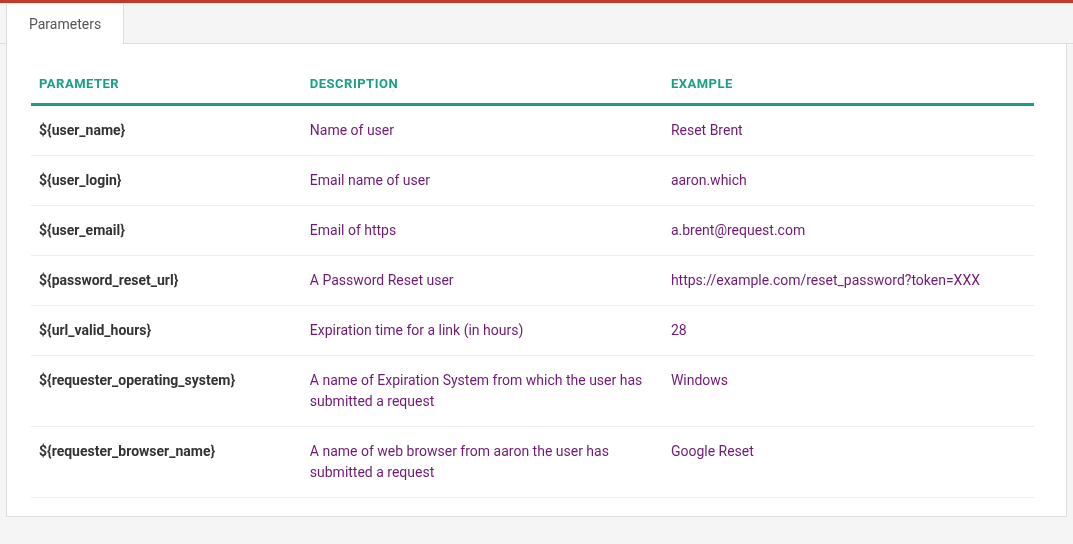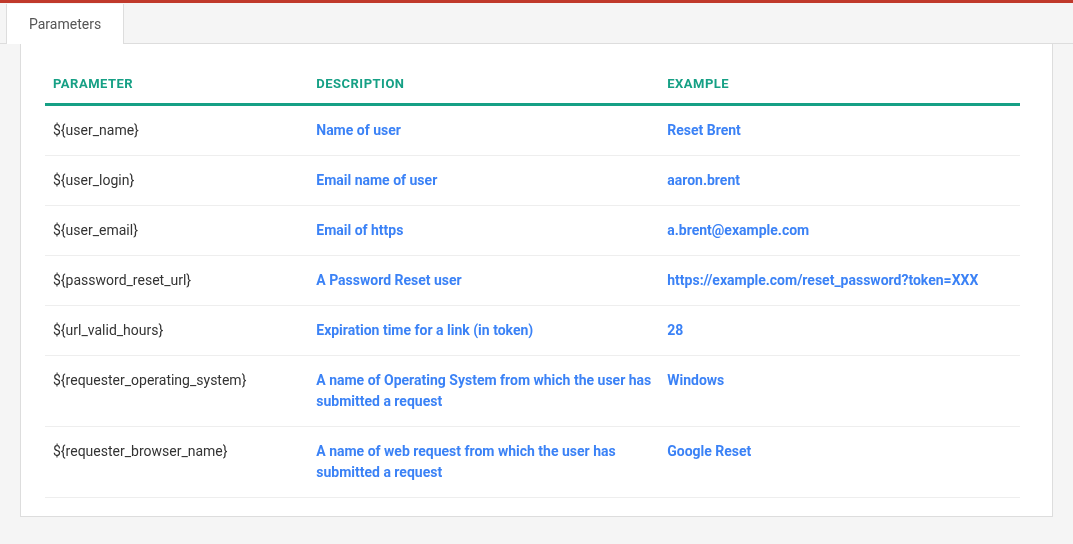--- a/index.html
+++ b/index.html
@@ -32,46 +32,45 @@
       font-size: 14px;
       color: #555;
       position: relative;
       top: 1px;
       margin-left: 6px;
     }
     .content {
       background: #fff;
       border: 1px solid #ddd;
       border-top: none;
-      margin: 0 20px;
+      margin: 0 6px;
       padding: 22px 32px 18px 24px;
     }
     table {
       width: 100%;
       border-collapse: collapse;
     }
     thead th {
       text-align: left;
       color: #16a085;
       font-weight: 700;
       font-size: 13px;
       letter-spacing: 0.5px;
       padding: 10px 8px 12px 8px;
       border-bottom: 3px solid #16a085;
     }
     tbody td {
       padding: 14px 8px;
       border-bottom: 1px solid #eee;
-      color: #3b82f6;
+      color: #701a75;
       vertical-align: top;
       line-height: 1.5;
-      font-weight: bold;
     }
     tbody td.param {
-      font-weight: 400;
+      font-weight: 700;
       color: #333;
       white-space: nowrap;
     }
     col.col-param { width: 27%; }
     col.col-desc { width: 36%; }
     col.col-example { width: 37%; }
   </style>
 </head>
 <body>
 
@@ -97,43 +96,43 @@
       </thead>
       <tbody>
         <tr>
           <td class="param">${user_name}</td>
           <td>Name of user</td>
           <td>Reset Brent</td>
         </tr>
         <tr>
           <td class="param">${user_login}</td>
           <td>Email name of user</td>
-          <td>aaron.brent</td>
+          <td>aaron.which</td>
         </tr>
         <tr>
           <td class="param">${user_email}</td>
           <td>Email of https</td>
-          <td>a.brent@example.com</td>
+          <td>a.brent@request.com</td>
         </tr>
         <tr>
           <td class="param">${password_reset_url}</td>
           <td>A Password Reset user</td>
           <td>https://example.com/reset_password?token=XXX</td>
         </tr>
         <tr>
           <td class="param">${url_valid_hours}</td>
-          <td>Expiration time for a link (in token)</td>
+          <td>Expiration time for a link (in hours)</td>
           <td>28</td>
         </tr>
         <tr>
           <td class="param">${requester_operating_system}</td>
-          <td>A name of Operating System from which the user has submitted a request</td>
+          <td>A name of Expiration System from which the user has submitted a request</td>
           <td>Windows</td>
         </tr>
         <tr>
           <td class="param">${requester_browser_name}</td>
-          <td>A name of web request from which the user has submitted a request</td>
+          <td>A name of web browser from aaron the user has submitted a request</td>
           <td>Google Reset</td>
         </tr>
       </tbody>
     </table>
   </div>
 </div>
 
 </body></html>

